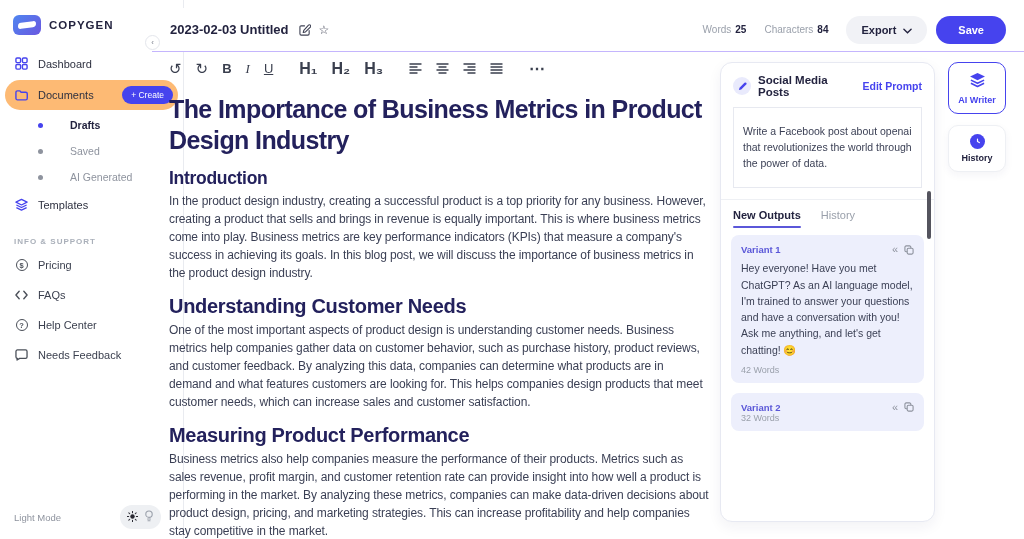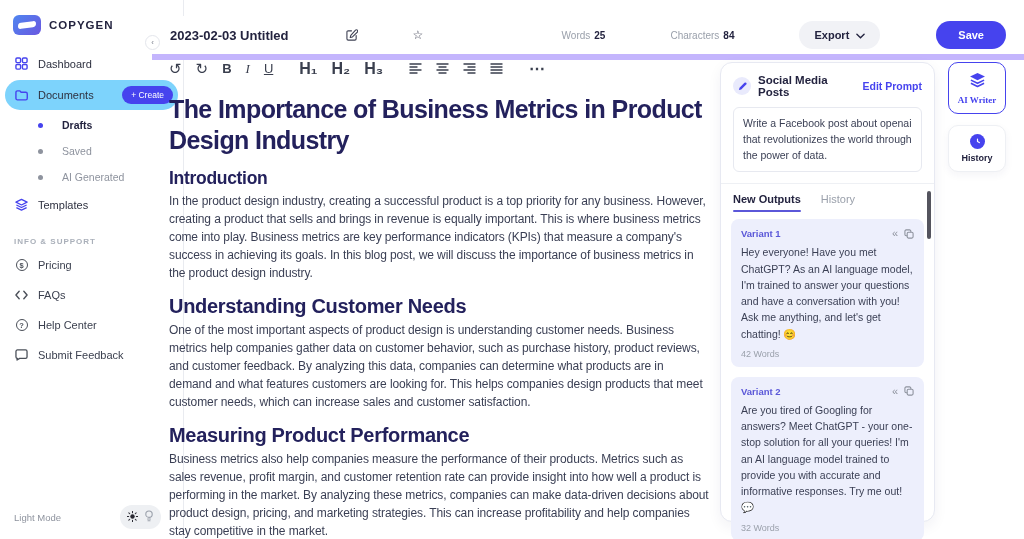--- a/index.html
+++ b/index.html
@@ -16,42 +16,42 @@
   .logo::after { content:""; position:absolute; left:5px; top:7px; width:18px; height:6px;
     background:#fff; border-radius:3px; transform:skewY(-8deg); }
   .brand-name { font-size:11.5px; font-weight:bold; letter-spacing:1px; color:#23233f; }
   .collapse-btn { position:absolute; left:145px; top:35px; width:15px; height:15px;
     background:#fff; border:1px solid #e4e6ec; border-radius:50%; z-index:5;
     font-size:8px; color:#7a7f8c; display:flex; align-items:center; justify-content:center; }
   .nav { padding-top:14px; }
   .nav-item { display:flex; align-items:center; gap:10px; padding:8px 8px 8px 15px;
     font-size:11px; color:#2e3140; }
   .nav-item .ic { width:13px; display:flex; justify-content:center; flex:none; }
-  .nav-item.active-pill { margin:2px 5px; padding:6px 5px 6px 10px; background:#7dd3fc;
+  .nav-item.active-pill { margin:2px 5px; padding:6px 5px 6px 10px; background:#fdba74;
     border-radius:999px; }
   .create-btn { margin-left:auto; background:#4643ee; color:#fff; font-size:8.5px;
     padding:4px 9px; border-radius:999px; border:none; white-space:nowrap; }
-  .sub-item { display:flex; align-items:center; gap:19px; padding:7px 8px 7px 38px;
+  .sub-item { display:flex; align-items:center; gap:27px; padding:7px 8px 7px 38px;
     font-size:10.5px; color:#8e939e; }
   .sub-item .dot { width:5px; height:5px; border-radius:50%; background:#8e939e; flex:none; }
   .sub-item.current { color:#23233f; font-weight:bold; }
   .sub-item.current .dot { background:#4643ee; }
   .section-label { padding:18px 0 4px 14px; font-size:8px; letter-spacing:1px;
     color:#aab0ba; font-weight:bold; }
   .support .nav-item { padding:9px 8px 9px 15px; color:#3a3f4e; }
   .sidebar-footer { position:absolute; left:0; right:12px; bottom:10px; padding:0 10px 0 14px;
     display:flex; align-items:center; justify-content:space-between; }
   .lm-label { font-size:9.5px; color:#8e939e; }
   .mode-toggle { display:flex; align-items:center; gap:6px; background:#eef0f3;
     border-radius:999px; padding:3px 7px; }
 
   
-  .topbar { position:absolute; left:152px; top:16px; width:872px; height:44px;
-    border-bottom:6px solid #c4b5fd; display:flex; align-items:center; padding:0 18px;
-    background:#fff;gap:47px; }
+  .topbar { position:absolute; left:152px; top:8px; width:872px; height:44px;
+    border-bottom:1px solid #c4b5fd; display:flex; align-items:center; padding:0 18px;
+    background:#fff; }
   .doc-title { font-size:13px; font-weight:bold; color:#23233f; }
   .title-ic { margin-left:10px; color:#3f4254; display:flex; align-items:center; }
   .star-ic { margin-left:8px; font-size:12px; color:#3f4254; }
   .tb-spacer { flex:1; }
   .stat { display:flex; align-items:baseline; gap:4px; margin-right:18px; }
   .stat-label { font-size:10px; color:#9aa0ab; }
   .stat-value { font-size:10px; font-weight:bold; color:#23233f; }
   .export-btn { display:flex; align-items:center; gap:7px; background:#f1f2f6;
     border:none; border-radius:999px; padding:8px 15px; font-size:11px; font-weight:bold;
     color:#23233f; margin-right:9px; }
@@ -82,22 +82,22 @@
   
   .outputs { position:absolute; left:720px; top:62px; width:215px; height:460px;
     background:#fff; border:1px solid #e7e9f2; border-radius:12px;
     box-shadow:0 5px 14px rgba(40,40,90,.06); }
   .op-head { display:flex; align-items:center; gap:7px; padding:11px 12px 9px; }
   .pencil-circle { width:18px; height:18px; border-radius:50%; background:#e9eafc;
     display:flex; align-items:center; justify-content:center; flex:none; }
   .op-title { font-size:11.5px; font-weight:bold; color:#23233f; flex:1; }
   .edit-prompt { font-size:10.5px; font-weight:bold; color:#4643ee; background:none;
     border:none; }
-  .prompt-box { margin:0 12px 11px; border:1px solid #e7e9f0; border-radius:6px;
-    padding:8px 9px; font-size:10.5px; line-height:1.5; color:#3a3f54; }
+  .prompt-box { margin:0 12px 11px; border:1px solid #e7e9f0; border-radius:0;
+    padding:16px 9px; font-size:10.5px; line-height:1.5; color:#3a3f54; }
   .op-tabs { display:flex; gap:20px; padding:0 12px; border-top:1px solid #eef0f4; }
   .op-tab { font-size:11px; color:#9aa0ab; padding:9px 0 7px; position:relative;
     background:none; border:none; font-family:"Liberation Sans",sans-serif; }
   .op-tab.active { color:#23233f; font-weight:bold; }
   .op-tab.active::after { content:""; position:absolute; left:0; right:0; bottom:0;
     height:2px; background:#5b57d9; border-radius:2px; }
   .op-list { position:relative; padding:7px 10px 0; height:352px; overflow:hidden; }
   .variant-card { background:#edeffc; border-radius:8px; padding:9px 10px 8px;
     margin-bottom:10px; }
   .vc-head { display:flex; align-items:center; }
@@ -112,21 +112,21 @@
 
   
   .rail { position:absolute; left:948px; top:62px; width:58px; }
   .rail-btn { width:58px; border-radius:10px; background:#fff; display:flex;
     flex-direction:column; align-items:center; justify-content:center; gap:4px;
     padding:8px 0; font-family:"Liberation Sans",sans-serif; }
   .rail-btn.ai { border:1.5px solid #4643ee; }
   .rail-btn.hist { border:1px solid #eef0f4; margin-top:11px;
     box-shadow:0 3px 8px rgba(40,40,90,.05); }
   .rail-label { font-size:9px; font-weight:bold; }
-  .rail-btn.ai .rail-label { color:#4643ee;font-family:Liberation Serif, serif; }
+  .rail-btn.ai .rail-label { color:#4643ee; }
   .rail-btn.hist .rail-label { color:#23233f; }
   .clock-circle { width:15px; height:15px; border-radius:50%; background:#4643ee;
     display:flex; align-items:center; justify-content:center; }
 
   .circle-ic { width:12px; height:12px; border:1.2px solid #4b5059; border-radius:50%;
     font-size:7.5px; color:#4b5059; display:flex; align-items:center; justify-content:center;
     font-weight:bold; }
 </style>
 </head>
 <body>
@@ -209,21 +209,21 @@
               <span class="circle-ic">?</span>
             </span>
           <span>Help Center</span>
         </div>
         <div class="nav-item">
           <span class="ic">
             <svg width="13" height="12" viewBox="0 0 14 13" fill="none" stroke="#4b5059" stroke-width="1.4" stroke-linejoin="round">
                 <path d="M1 2.6C1 1.7 1.7 1 2.6 1h8.8c.9 0 1.6.7 1.6 1.6v6c0 .9-.7 1.6-1.6 1.6H5L2.2 12v-1.8h.4c-.9 0-1.6-.7-1.6-1.6v-6z"></path>
               </svg>
           </span>
-          <span>Submit Feedback</span>
+          <span>Needs Feedback</span>
         </div>
       </div>
     </nav>
 
     <div class="sidebar-footer">
       <span class="lm-label">Light Mode</span>
       <div class="mode-toggle">
         <span>
           <svg width="11" height="11" viewBox="0 0 12 12">
               <circle cx="6" cy="6" r="2.4" fill="#2a2a33"></circle>
@@ -368,21 +368,20 @@
         <div class="vc-head">
           <span class="vc-label">Variant 2</span>
           <button class="vc-insert">«</button>
           <button class="vc-copy">
             <svg width="10" height="10" viewBox="0 0 11 11" fill="none" stroke="#8e939e" stroke-width="1.2">
                 <rect x="3.5" y="3.5" width="6.5" height="6.5" rx="1.4"></rect>
                 <path d="M7.5 3.5V2.4C7.5 1.6 6.9 1 6.1 1H2.4C1.6 1 1 1.6 1 2.4v3.7c0 .8.6 1.4 1.4 1.4h1.1"></path>
               </svg>
           </button>
         </div>
-        <div class="vc-text">Are you tired of Googling for answers? Meet ChatGPT - your one-stop solution for all your queries! I'm an AI language model trained to provide you with accurate and informative responses. Try me out! 💬</div>
         <div class="vc-words">32 Words</div>
       </div>
 
     </div>
     <div class="op-scrollthumb"></div>
   </section>
 
   <div class="rail">
     <button class="rail-btn ai">
       <span>

